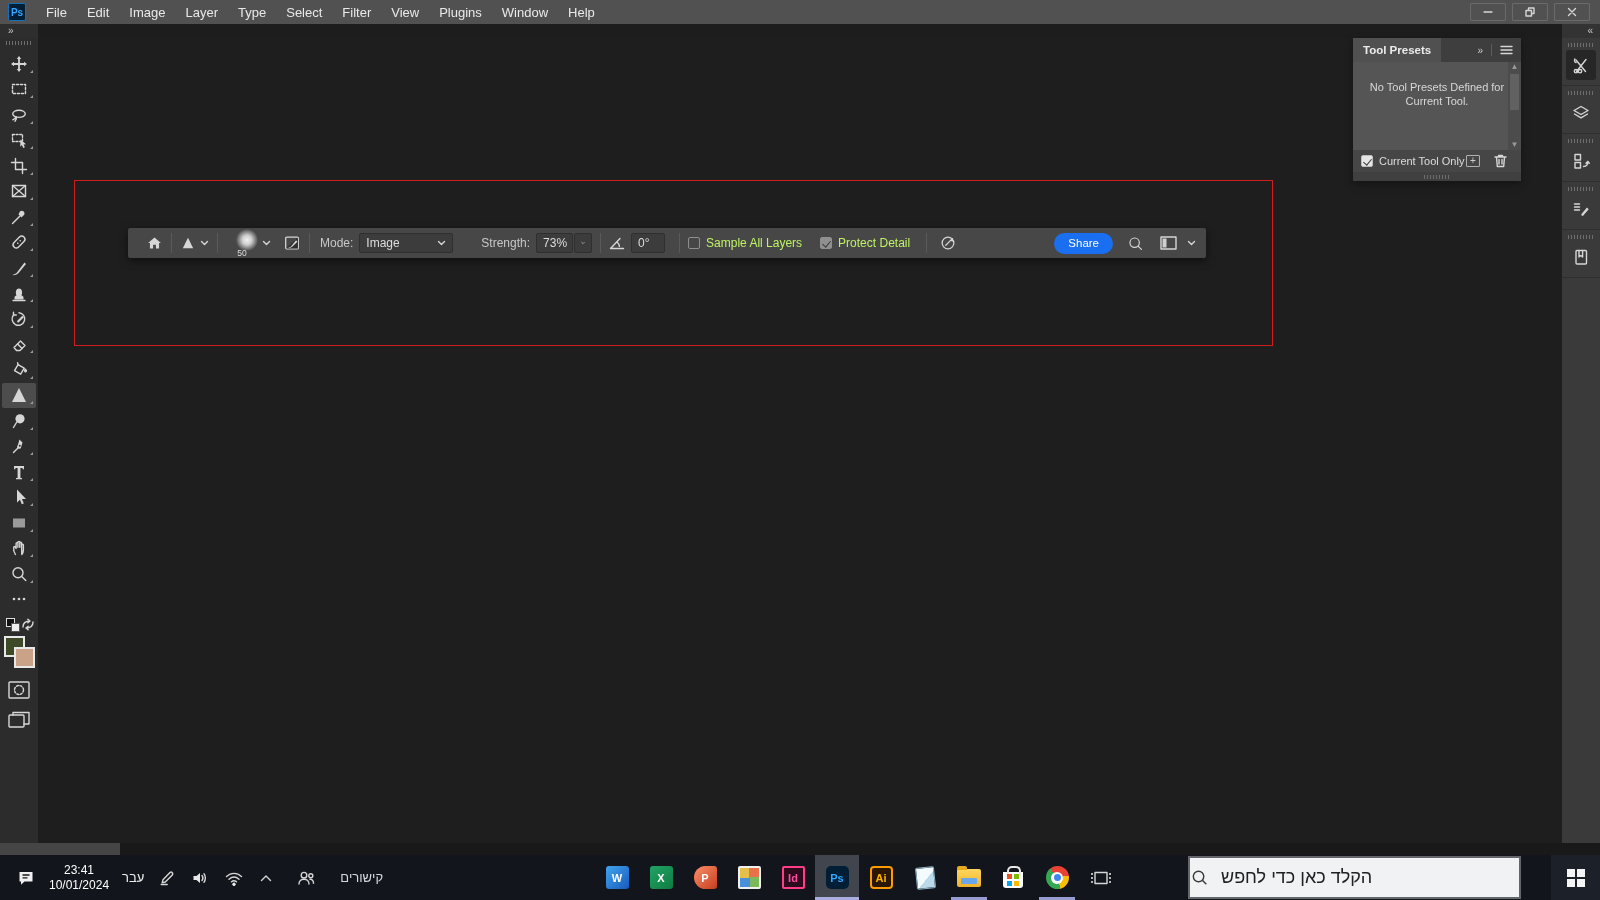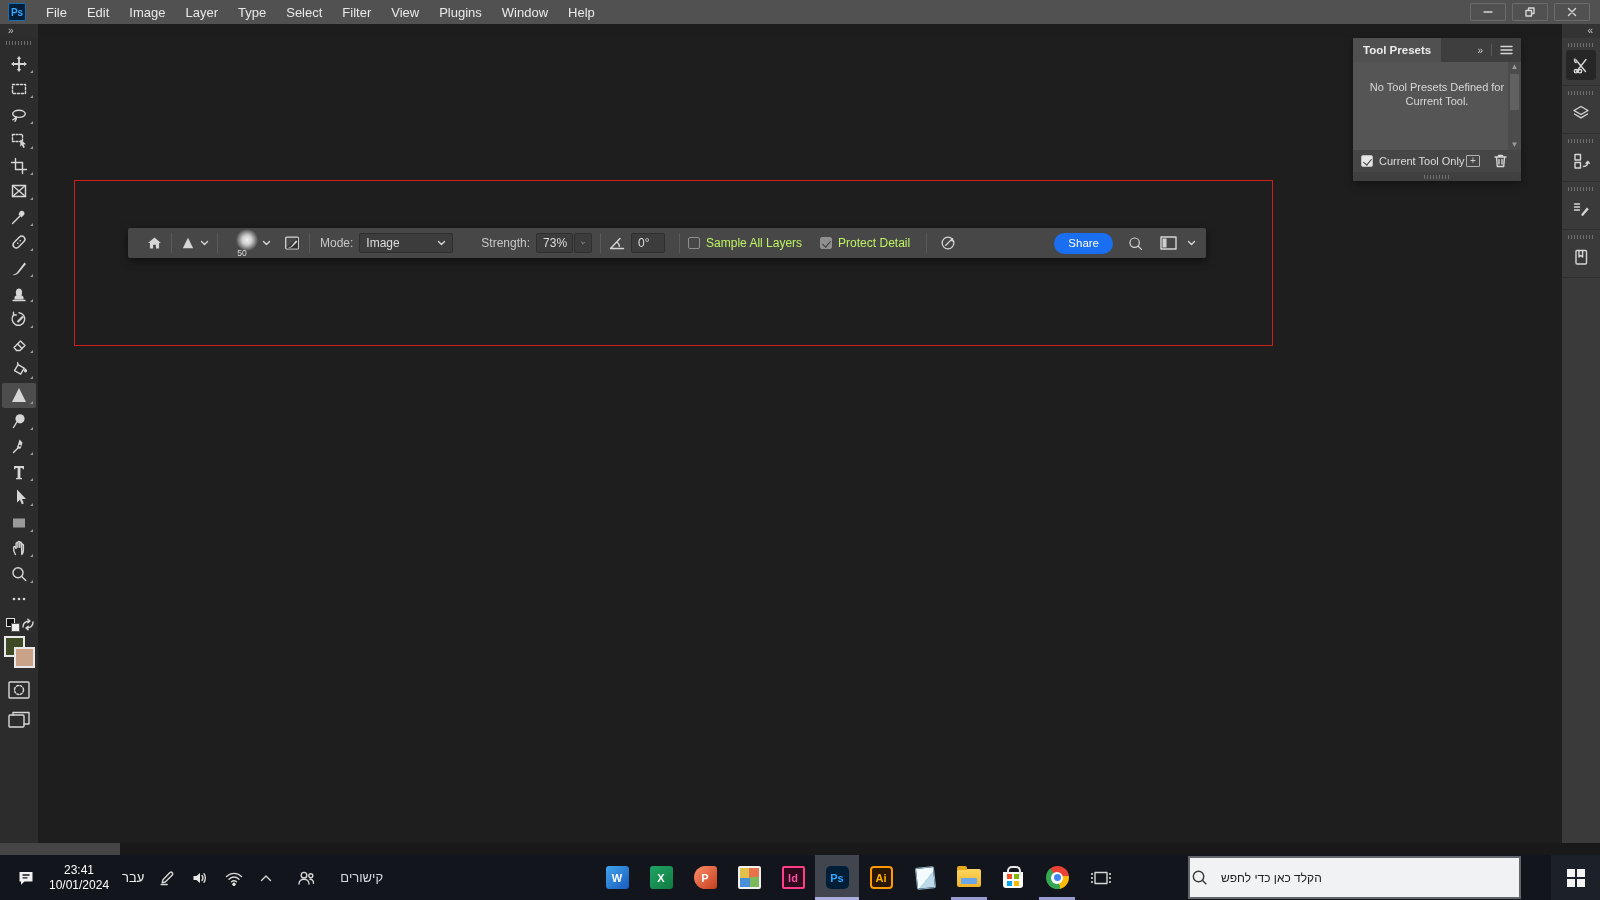--- a/index.html
+++ b/index.html
@@ -116,21 +116,21 @@
   .b-folder::after{content:"";position:absolute;left:4px;bottom:3px;width:16px;height:6px;background:#6aa6e8;border-radius:1px}
   .b-store{position:relative;width:20px;height:16px;background:#fff;border-radius:0 0 3px 3px;margin-top:5px}
   .b-store::before{content:"";position:absolute;left:4px;top:-6px;width:10px;height:8px;border:2px solid #e8e8e8;border-bottom:none;border-radius:5px 5px 0 0}
   .ms-grid{position:absolute;left:4px;top:2px;width:12px;height:12px;display:grid;grid-template-columns:5px 5px;grid-template-rows:5px 5px;gap:2px}
   .ms-grid i:nth-child(1){background:#f25022}.ms-grid i:nth-child(2){background:#7fba00}
   .ms-grid i:nth-child(3){background:#00a4ef}.ms-grid i:nth-child(4){background:#ffb900}
   .b-chrome{position:relative;width:23px;height:23px;border-radius:50%;background:conic-gradient(from -40deg,#ea4335 0 120deg,#fbbc05 0 205deg,#34a853 0 360deg)}
   .b-chrome::before{content:"";position:absolute;left:5.5px;top:5.5px;width:12px;height:12px;background:#fff;border-radius:50%}
   .b-chrome::after{content:"";position:absolute;left:8px;top:8px;width:7px;height:7px;background:#4285f4;border-radius:50%}
   #searchbox{position:absolute;left:1188px;top:1px;width:333px;height:43px;background:#f1f2f3;border:2px solid #63666b;
-    display:flex;align-items:center;justify-content:flex-end;gap:12px;padding-right:14px;color:#202020;font-size:12px}
+    display:flex;align-items:center;justify-content:flex-end;gap:12px;padding-right:14px;color:#202020;font-size:18px}
   #startbtn{position:absolute;left:1551px;top:0;width:49px;height:45px;background:#1c2129;display:flex;align-items:center;justify-content:center}
   #win-logo{display:grid;grid-template-columns:8px 8px;grid-template-rows:8px 8px;gap:2px}
   #win-logo i{background:#f4f4f4}
 </style>
 </head>
 <body>
 
 <div id="menubar" class="abs">
   <div id="ps-logo">Ps</div>
   <span class="menu-item">File</span>

